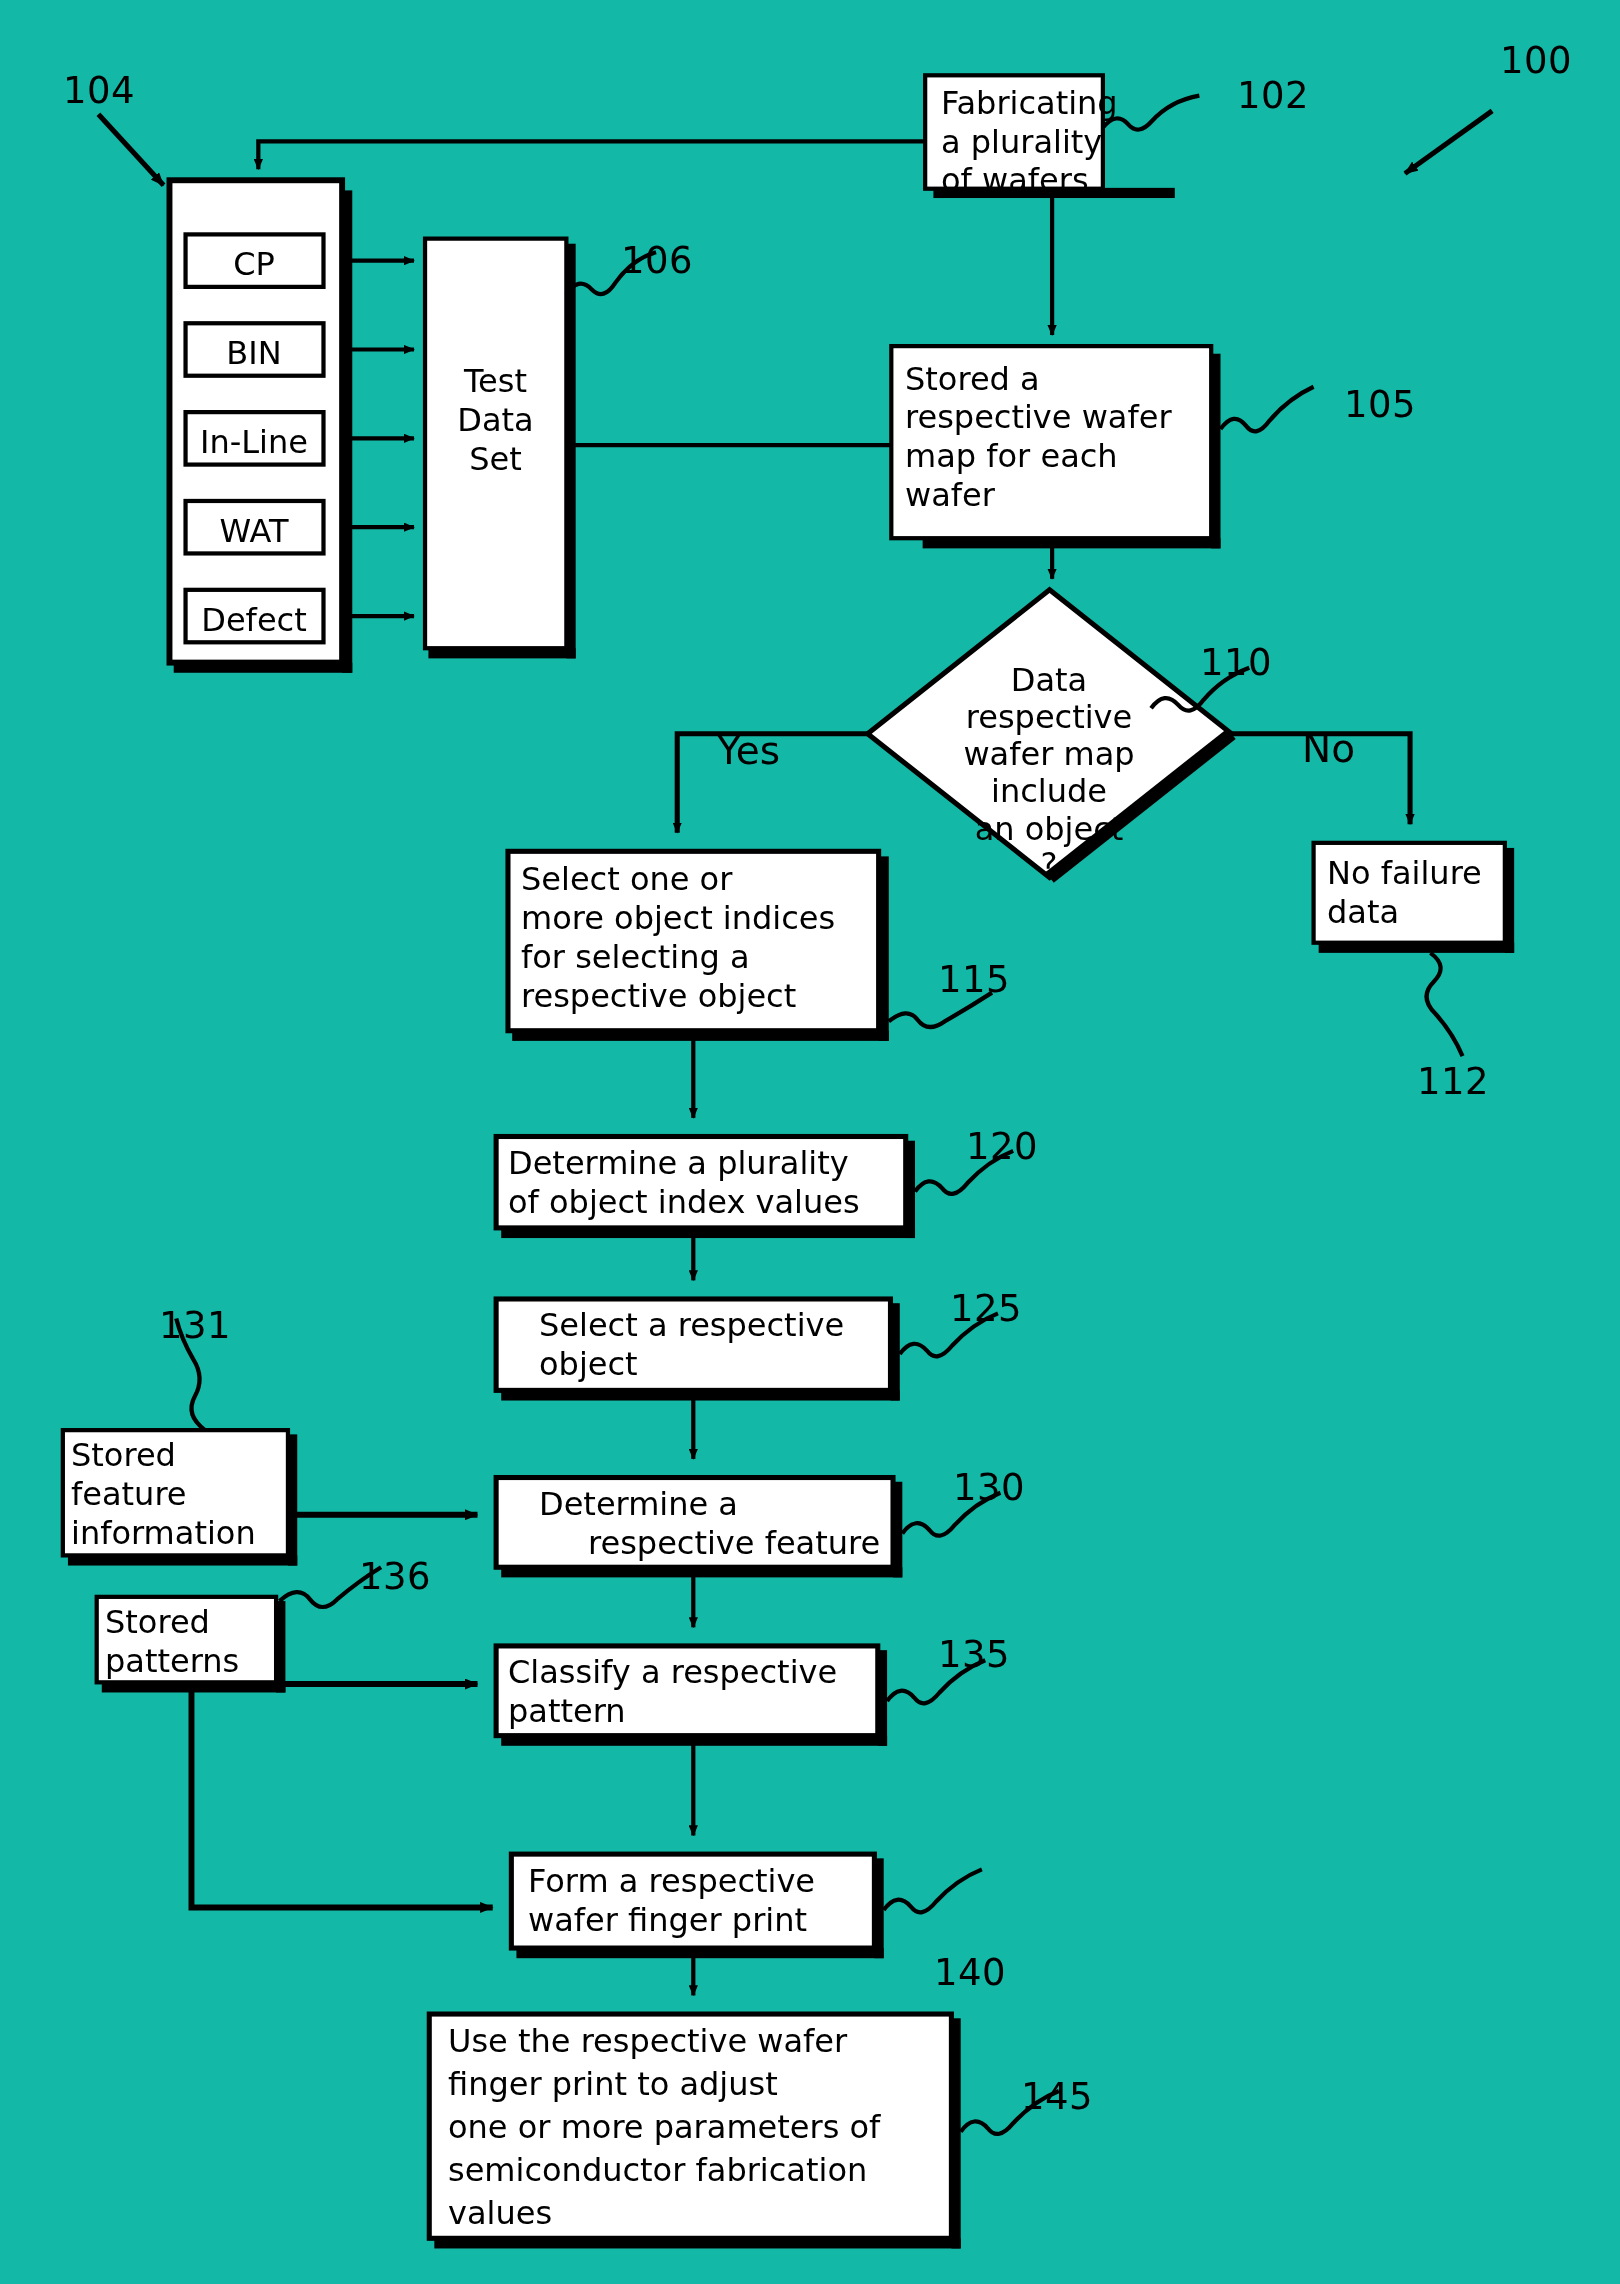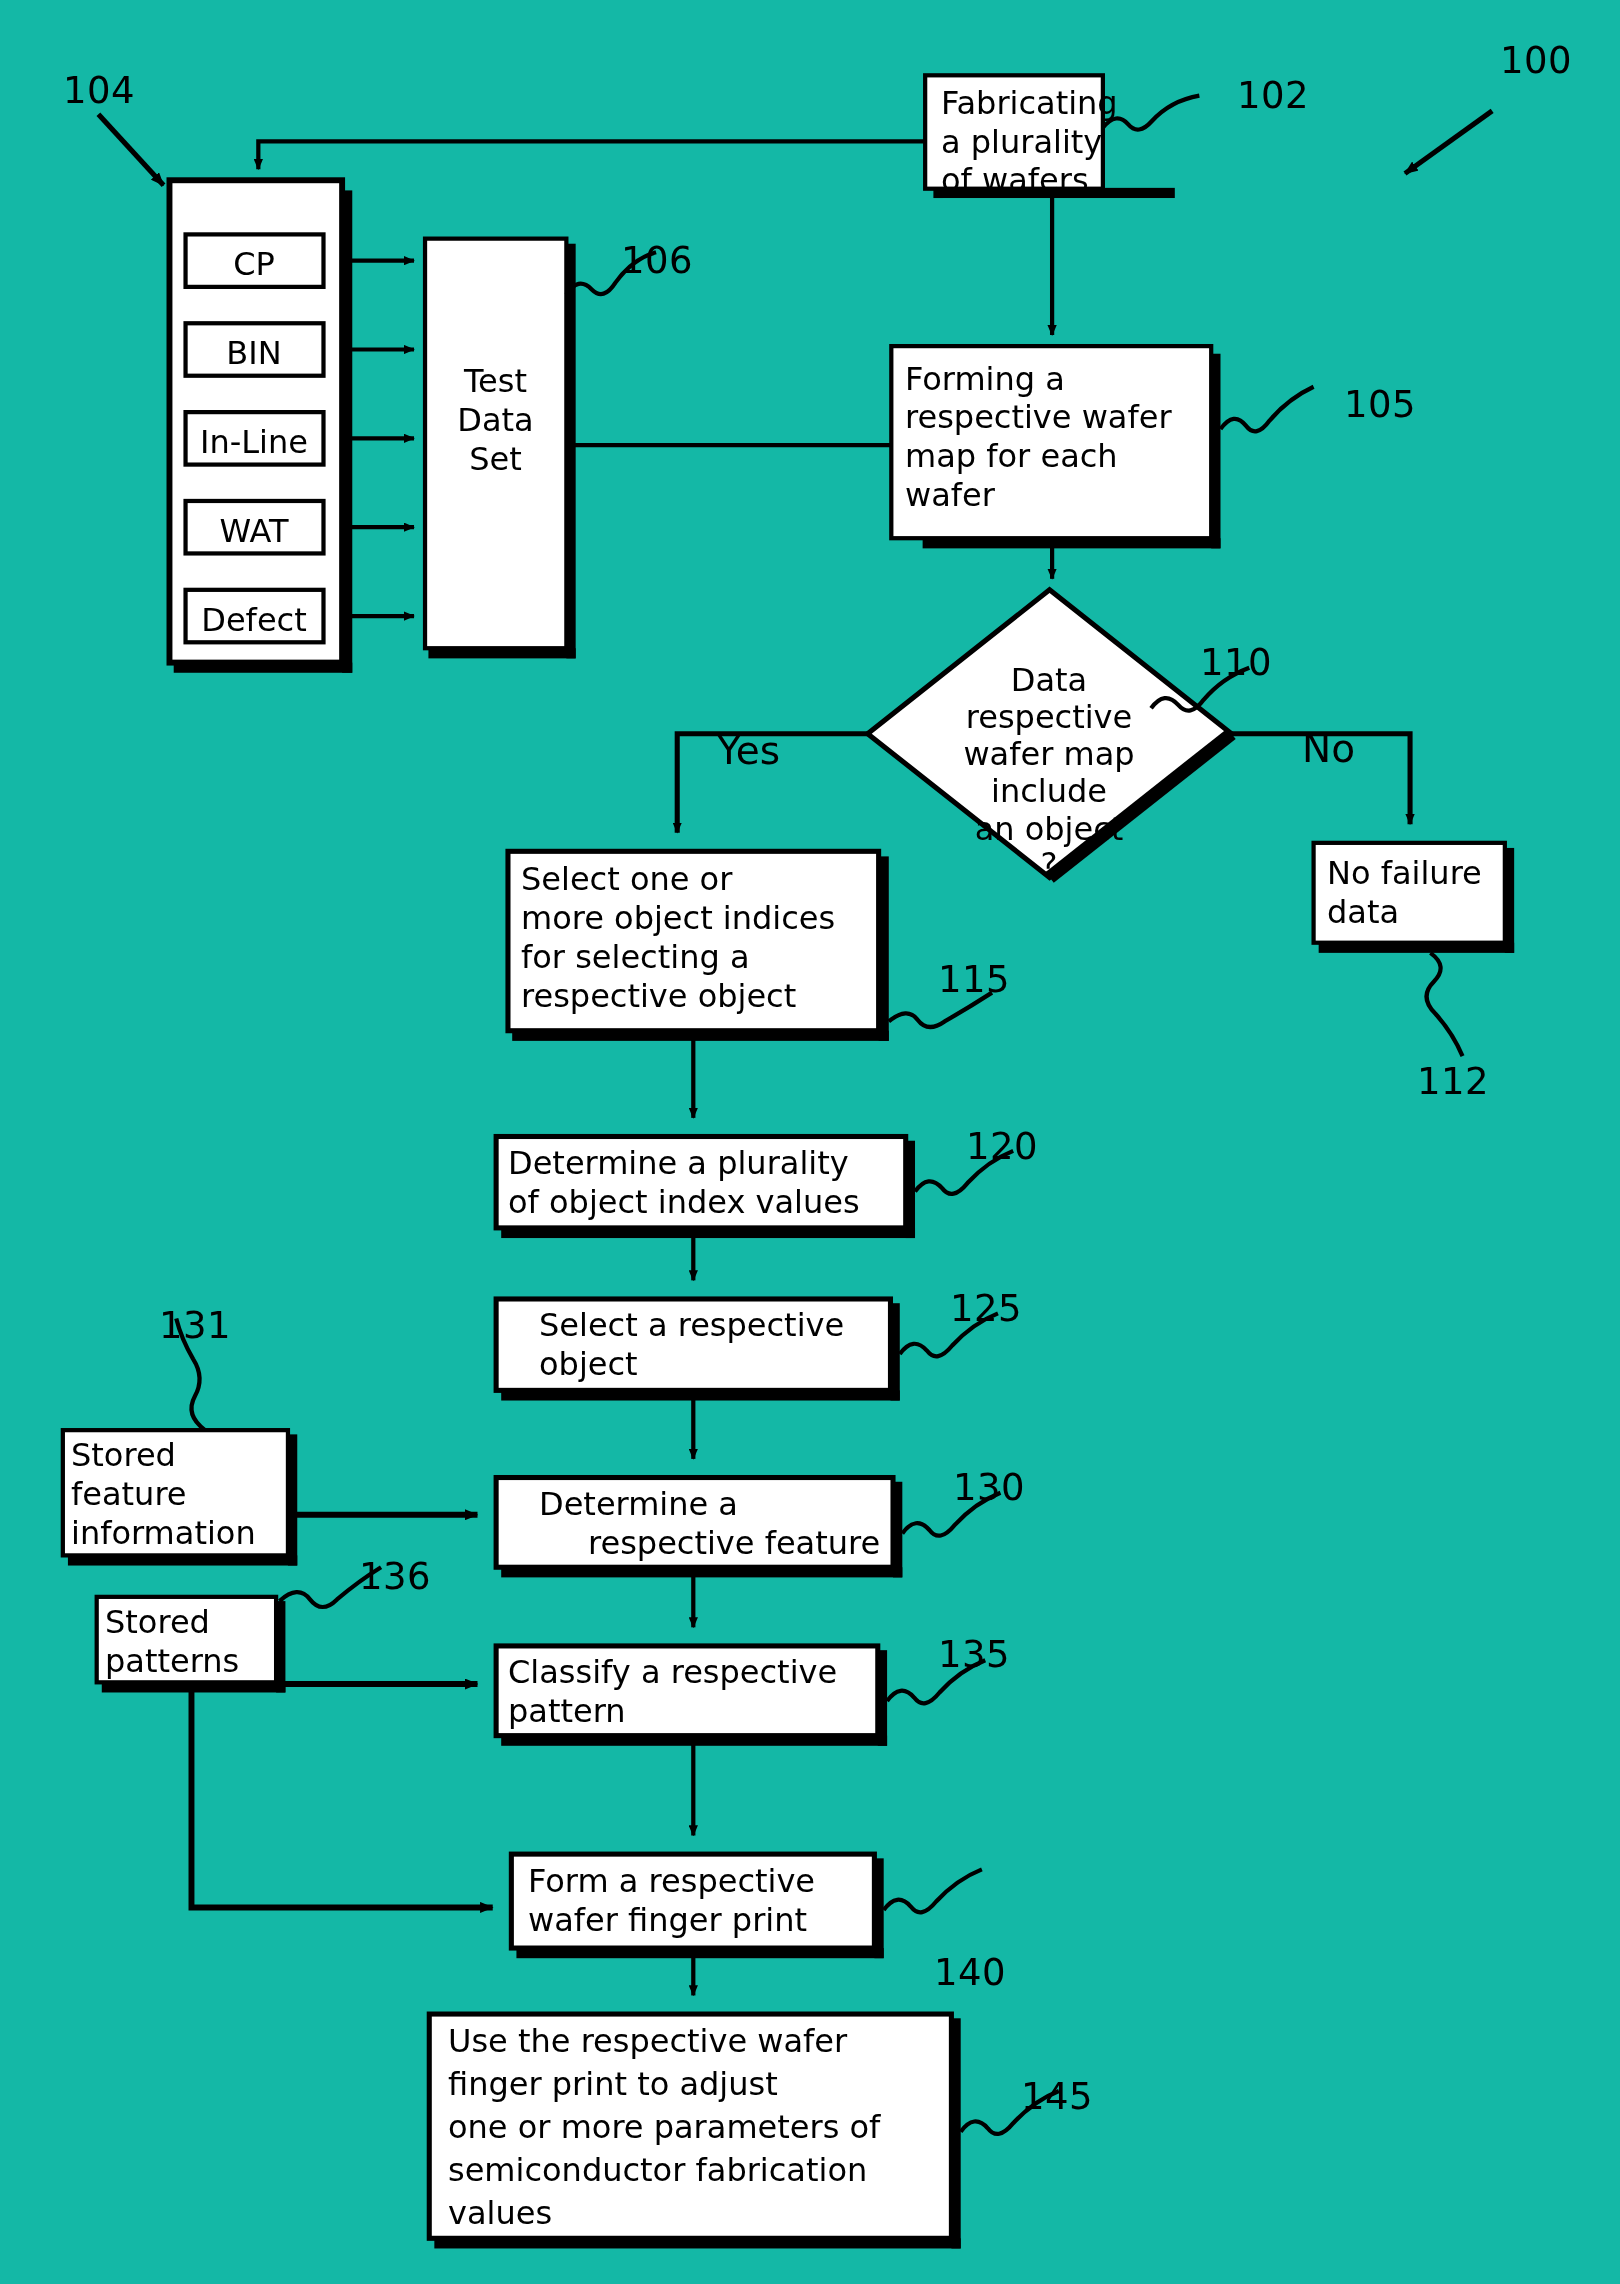--- a/index.html
+++ b/index.html
@@ -245,21 +245,21 @@
   <div class="txt smallbox" style="left:185px; top:335px; width:138px;">BIN</div>
   <div class="txt smallbox" style="left:185px; top:424px; width:138px;">In-Line</div>
   <div class="txt smallbox" style="left:185px; top:513px; width:138px;">WAT</div>
   <div class="txt smallbox" style="left:185px; top:602px; width:138px;">Defect</div>
 
   <div class="txt boxtext" style="left:425px; top:363px; width:141px; text-align:center;">Test</div>
   <div class="txt boxtext" style="left:425px; top:402px; width:141px; text-align:center;">Data</div>
   <div class="txt boxtext" style="left:425px; top:441px; width:141px; text-align:center;">Set</div>
   <div class="txt reflabel" style="left:621px; top:239px;">106</div>
 
-  <div class="txt boxtext" style="left:905px; top:361px;">Forming a</div>
+  <div class="txt boxtext" style="left:905px; top:361px;">Stored a</div>
   <div class="txt boxtext" style="left:905px; top:399px;">respective wafer</div>
   <div class="txt boxtext" style="left:905px; top:438px;">map for each</div>
   <div class="txt boxtext" style="left:905px; top:477px;">wafer</div>
   <div class="txt reflabel" style="left:1308px; top:383px;margin-left:36px;">105</div>
 
   <div class="txt diamondtext" style="left:918px; top:662px; width:262px;">Data</div>
   <div class="txt diamondtext" style="left:918px; top:699px; width:262px;">respective</div>
   <div class="txt diamondtext" style="left:918px; top:736px; width:262px;">wafer map</div>
   <div class="txt diamondtext" style="left:918px; top:773px; width:262px;">include</div>
   <div class="txt diamondtext" style="left:918px; top:811px; width:262px;">an object</div>

